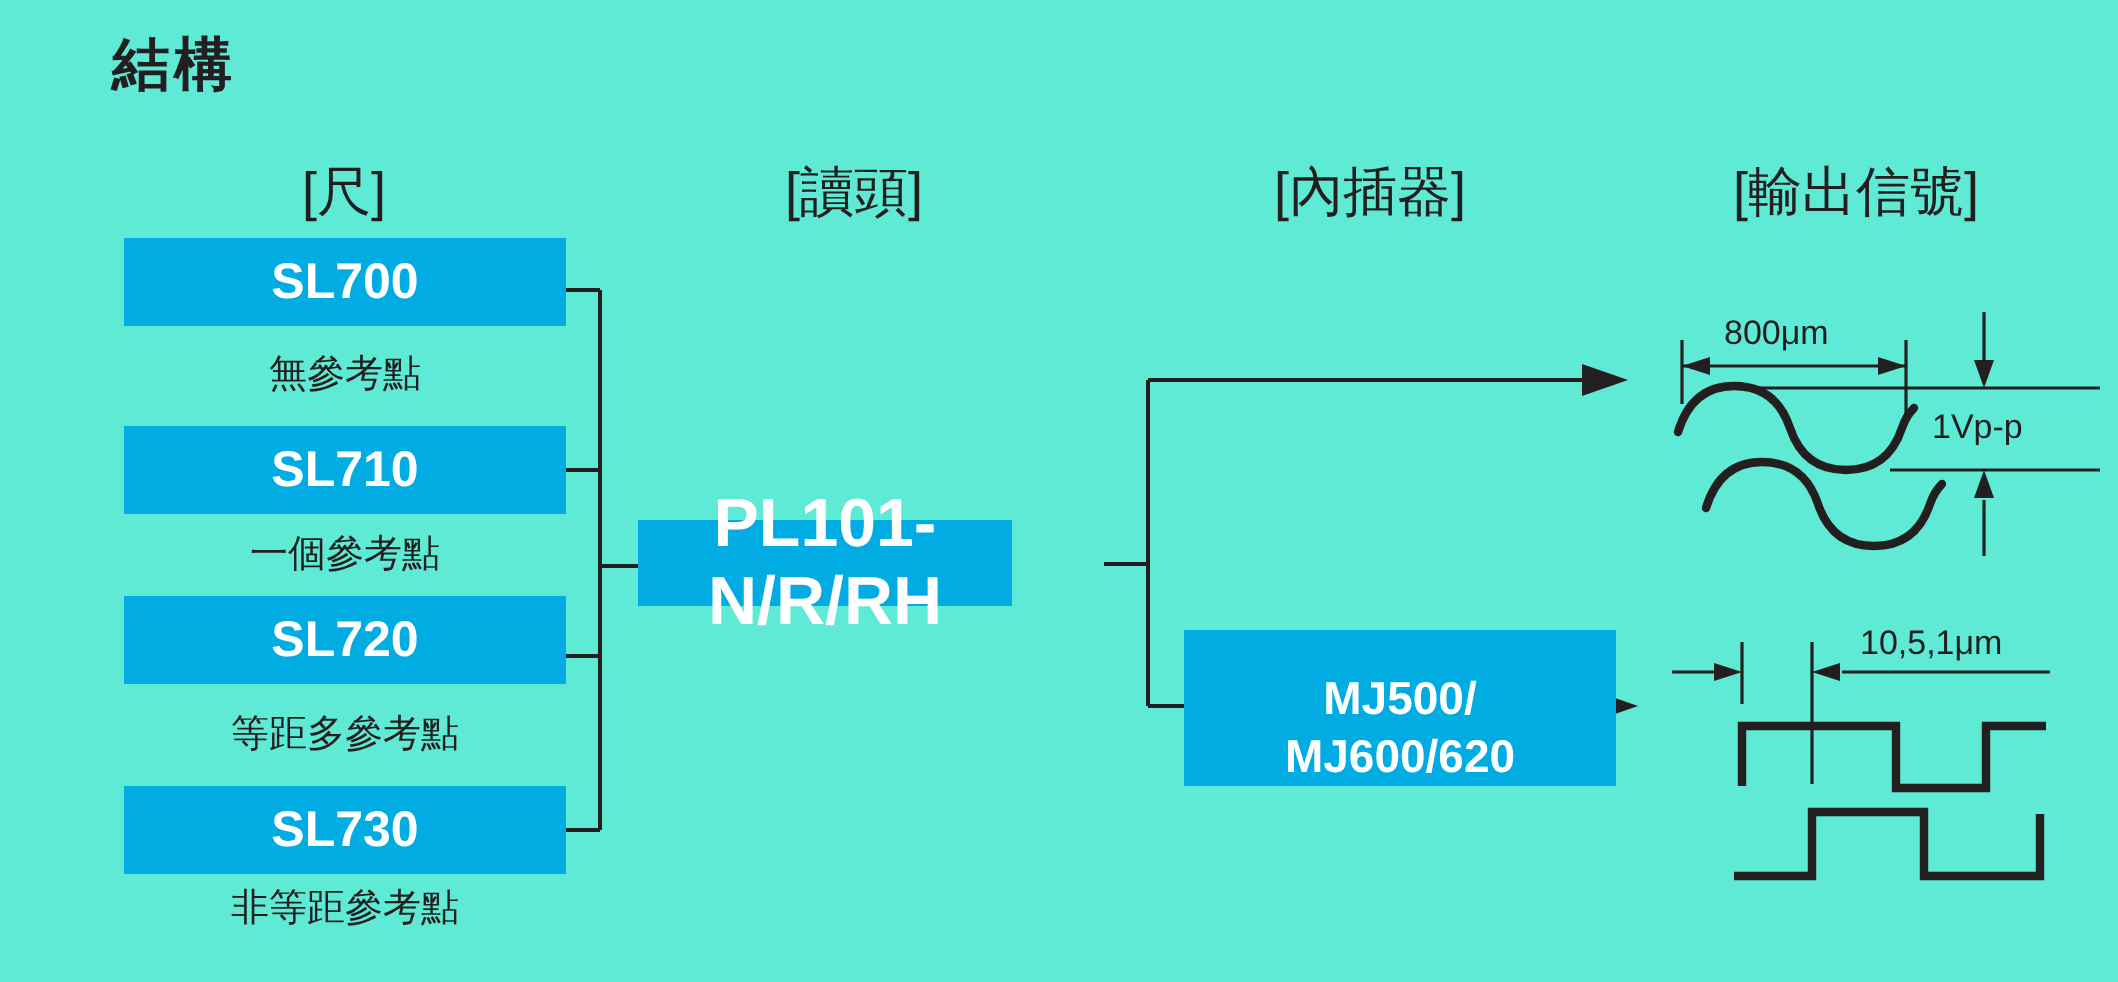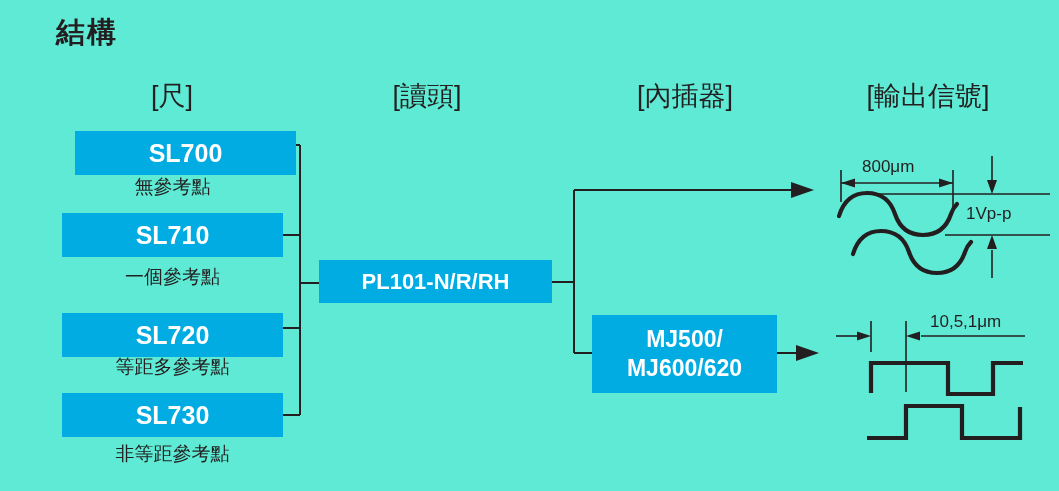--- a/index.html
+++ b/index.html
@@ -19,30 +19,30 @@
   .hdr-scale{left:92px;width:160px;}
   .hdr-readhead{left:347px;width:160px;}
   .hdr-interp{left:585px;width:200px;}
   .hdr-output{left:828px;width:200px;}
   .box{
     position:absolute;background:var(--accent,#00ace2);
     color:#ffffff;font-weight:bold;text-align:center;
     display:flex;align-items:center;justify-content:center;
   }
   .scale-box{left:62px;width:221px;height:44px;font-size:25px;}
-  .sb-0{top:131px;margin-left:13px;} .sb-1{top:213px;} .sb-2{top:313px;} .sb-3{top:393px;text-align:center;}
+  .sb-0{top:119px;} .sb-1{top:213px;} .sb-2{top:298px;} .sb-3{top:393px;text-align:center;}
   .scale-desc{
     position:absolute;left:62px;width:221px;height:22px;top:0;
     font-size:19px;text-align:center;white-space:nowrap;
   }
   .sd-0{top:174px;} .sd-1{top:264px;} .sd-2{top:354px;} .sd-3{top:441px;}
-  .readhead-box{left:319px;top:260px;width:233px;height:43px;font-size:22px;}
+  .readhead-box{left:319px;top:260px;width:187px;height:43px;font-size:34px;}
   .interp-box{
-    left:592px;top:315px;width:185px;height:78px;font-size:23px;
-    flex-direction:column;line-height:29px;
+    left:592px;top:315px;width:216px;height:78px;font-size:23px;
+    flex-direction:column;line-height:29px;justify-content:flex-end;
   }
   .lines{position:absolute;left:0;top:0;width:1059px;height:491px;}
   .dim-label{position:absolute;font-size:17px;white-space:nowrap;}
   .lbl-period{left:862px;top:157px;}
   .lbl-amp{left:966px;top:204px;}
   .lbl-res{left:930px;top:312px;}
 </style>
 </head>
 <body>
 

